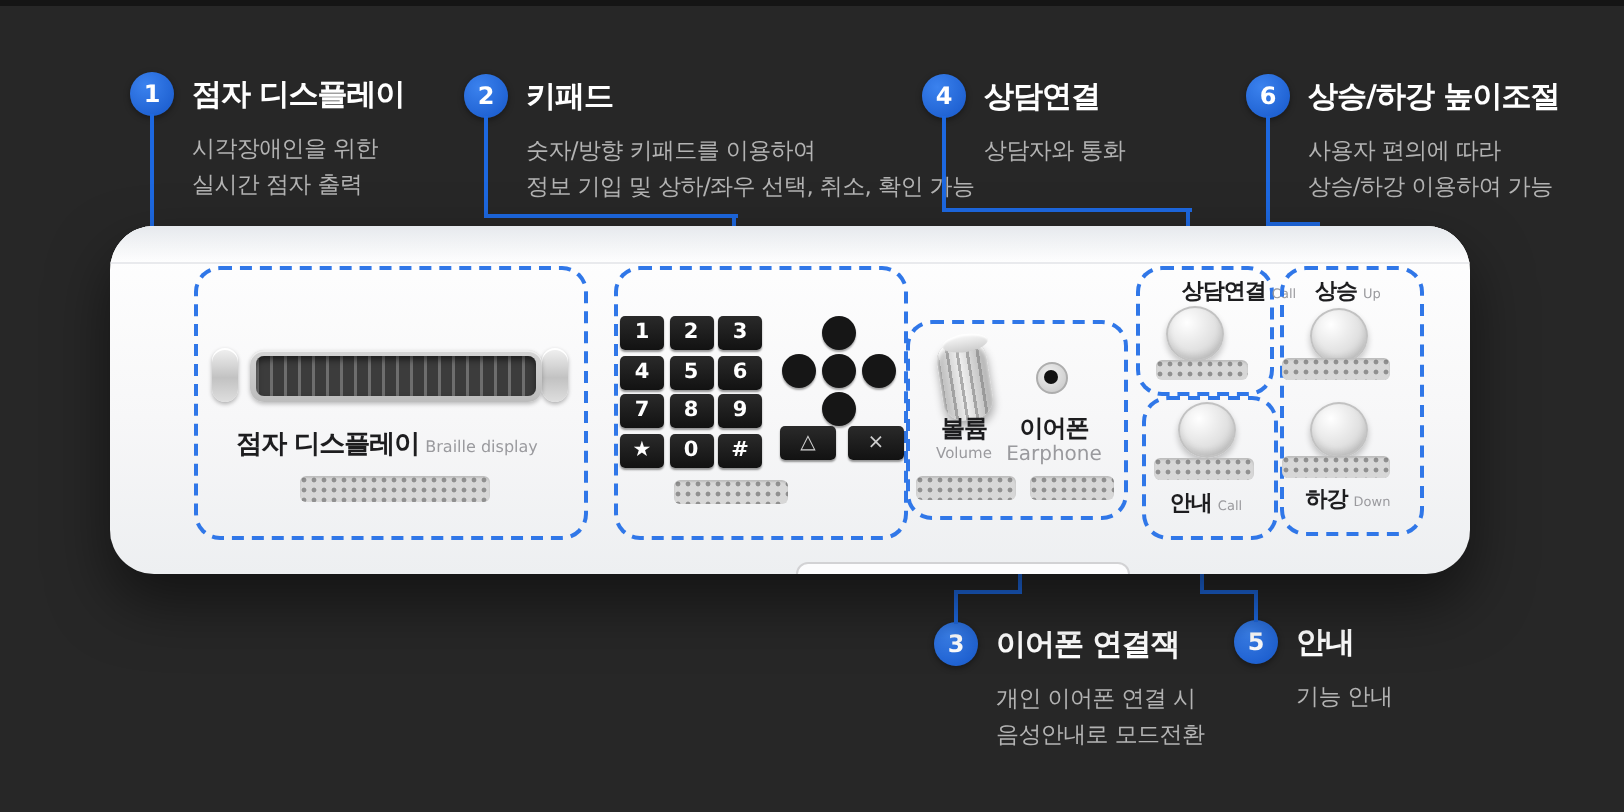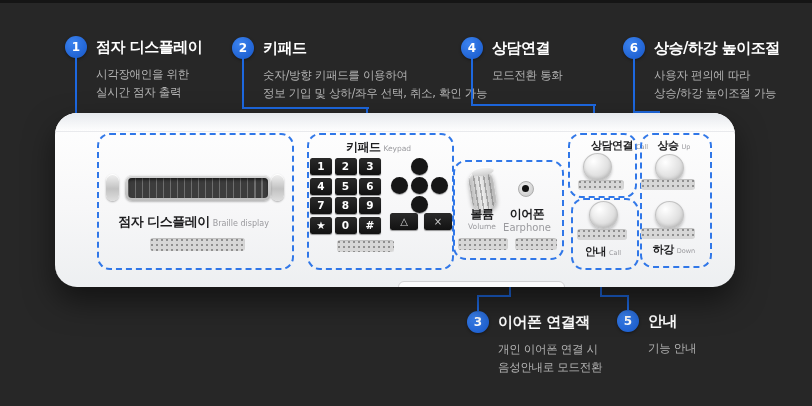--- a/index.html
+++ b/index.html
@@ -133,30 +133,30 @@
     <div class="co-desc">
       <div>숫자/방향 키패드를 이용하여</div>
         <div>정보 기입 및 상하/좌우 선택, 취소, 확인 가능</div>
     </div>
   </div>
 
   <div class="callout" style="left:461px;top:37px;">
     <div class="co-num">4</div>
     <div class="co-title">상담연결</div>
     <div class="co-desc">
-      <div>모드전환 통화</div>
+      <div>상담자와 통화</div>
     </div>
   </div>
 
   <div class="callout" style="left:623px;top:37px;">
     <div class="co-num">6</div>
     <div class="co-title">상승/하강 높이조절</div>
     <div class="co-desc">
       <div>사용자 편의에 따라</div>
-        <div>상승/하강 높이조절 가능</div>
+        <div>상승/하강 이용하여 가능</div>
     </div>
   </div>
 
   <div class="callout" style="left:467px;top:311px;">
     <div class="co-num">3</div>
     <div class="co-title">이어폰 연결잭</div>
     <div class="co-desc">
       <div>개인 이어폰 연결 시</div>
         <div>음성안내로 모드전환</div>
     </div>
@@ -208,23 +208,20 @@
     <div class="side-pill" style="left:216px;top:61px;width:13px;height:27px;"></div>
     <div class="cell-strip-outer" style="left:70px;top:62px;width:140px;height:20px;">
       <div class="cell-strip-inner"></div>
     </div>
     <div class="plabel" style="left:42px;top:100px;width:193px;font-size:13px;">
       <span class="lko">점자 디스플레이</span><span class="len" style="font-size:8px;">Braille display</span>
     </div>
     <div class="braille-pattern" style="left:95px;top:125px;width:95px;height:13px;"></div>
 
     <div class="dash-box" style="left:252px;top:20px;width:143px;height:133px;"></div>
-    <div class="plabel" style="left:252px;top:26px;width:143px;font-size:12px;">
-      <span class="lko">키패드</span><span class="len" style="font-size:7.5px;">Keypad</span>
-    </div>
 
     <div class="key" style="left:255px;top:45px;">1</div>
     <div class="key" style="left:279.5px;top:45px;">2</div>
     <div class="key" style="left:304px;top:45px;">3</div>
     <div class="key" style="left:255px;top:64.5px;">4</div>
     <div class="key" style="left:279.5px;top:64.5px;">5</div>
     <div class="key" style="left:304px;top:64.5px;">6</div>
     <div class="key" style="left:255px;top:84px;">7</div>
     <div class="key" style="left:279.5px;top:84px;">8</div>
     <div class="key" style="left:304px;top:84px;">9</div>

